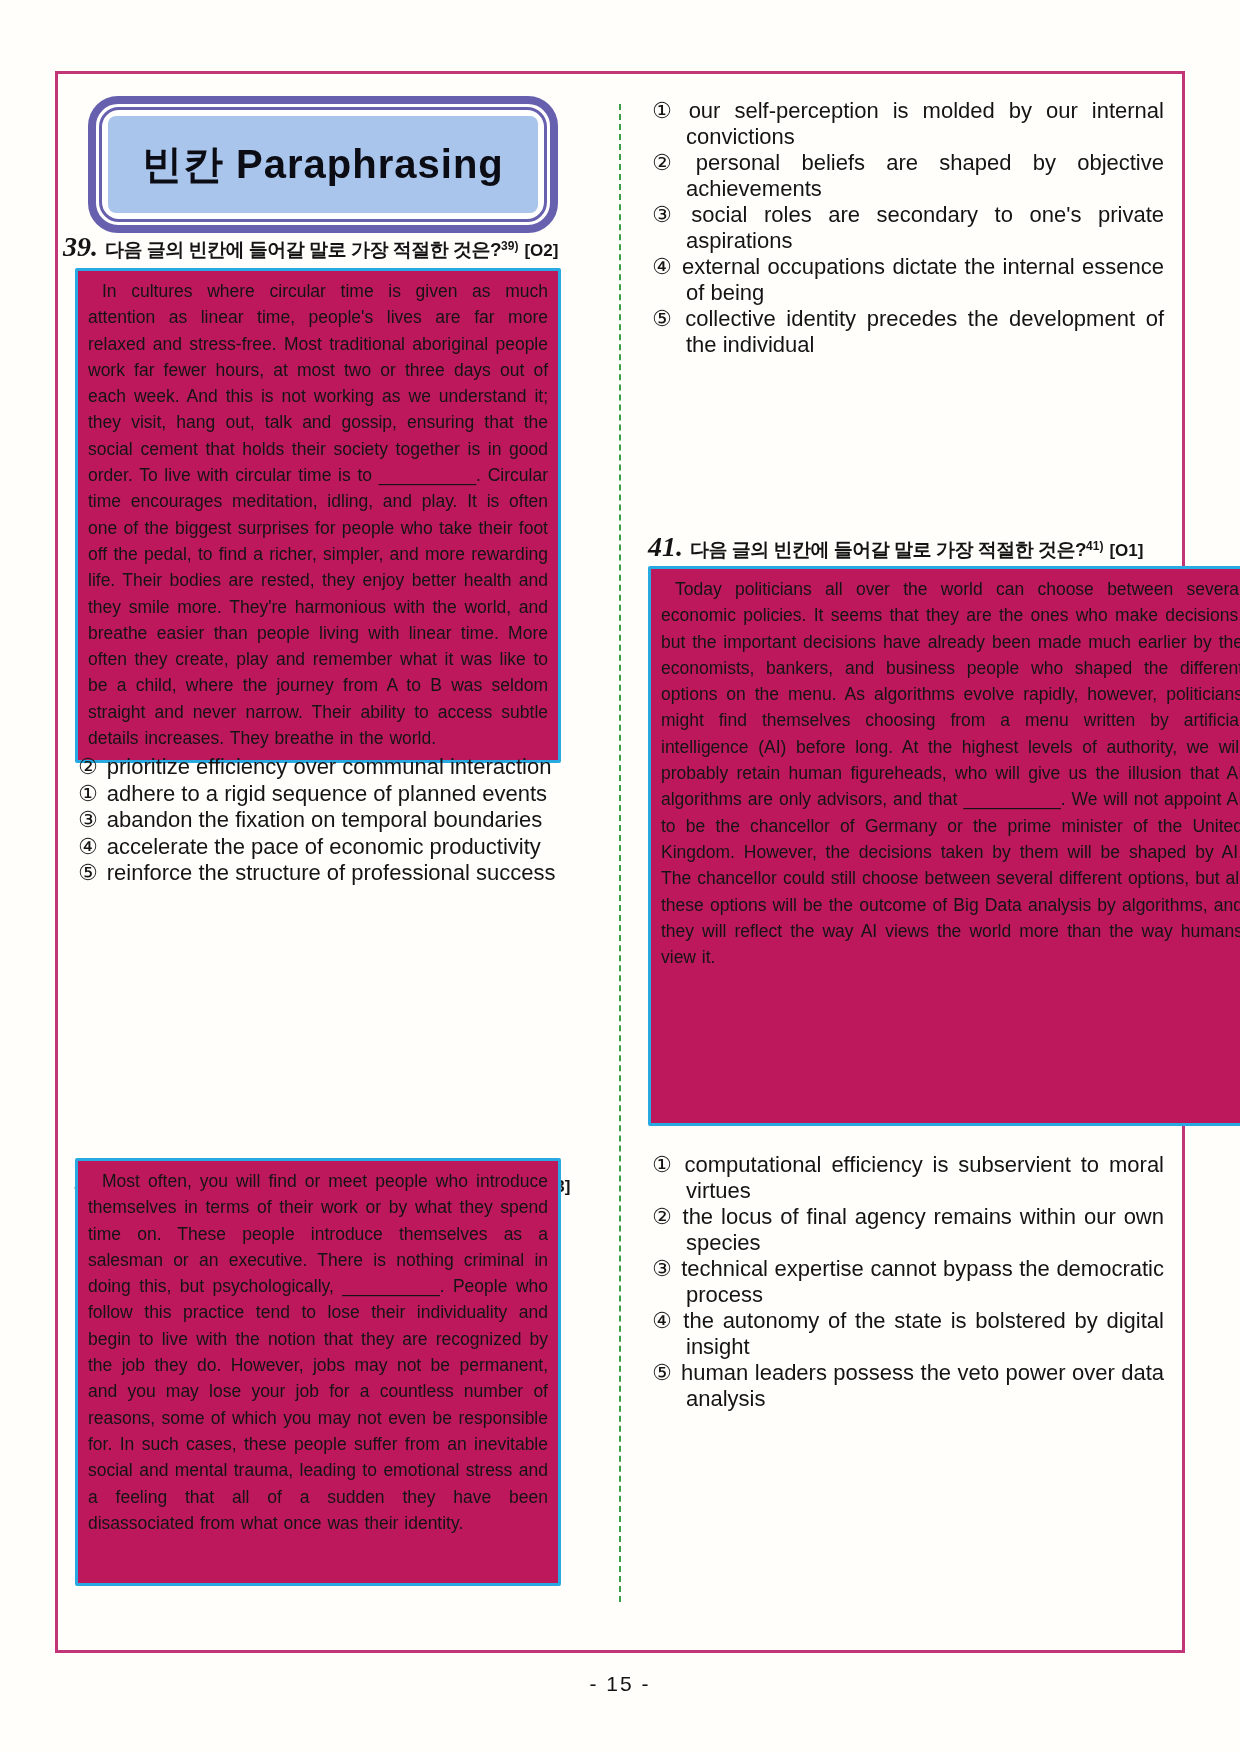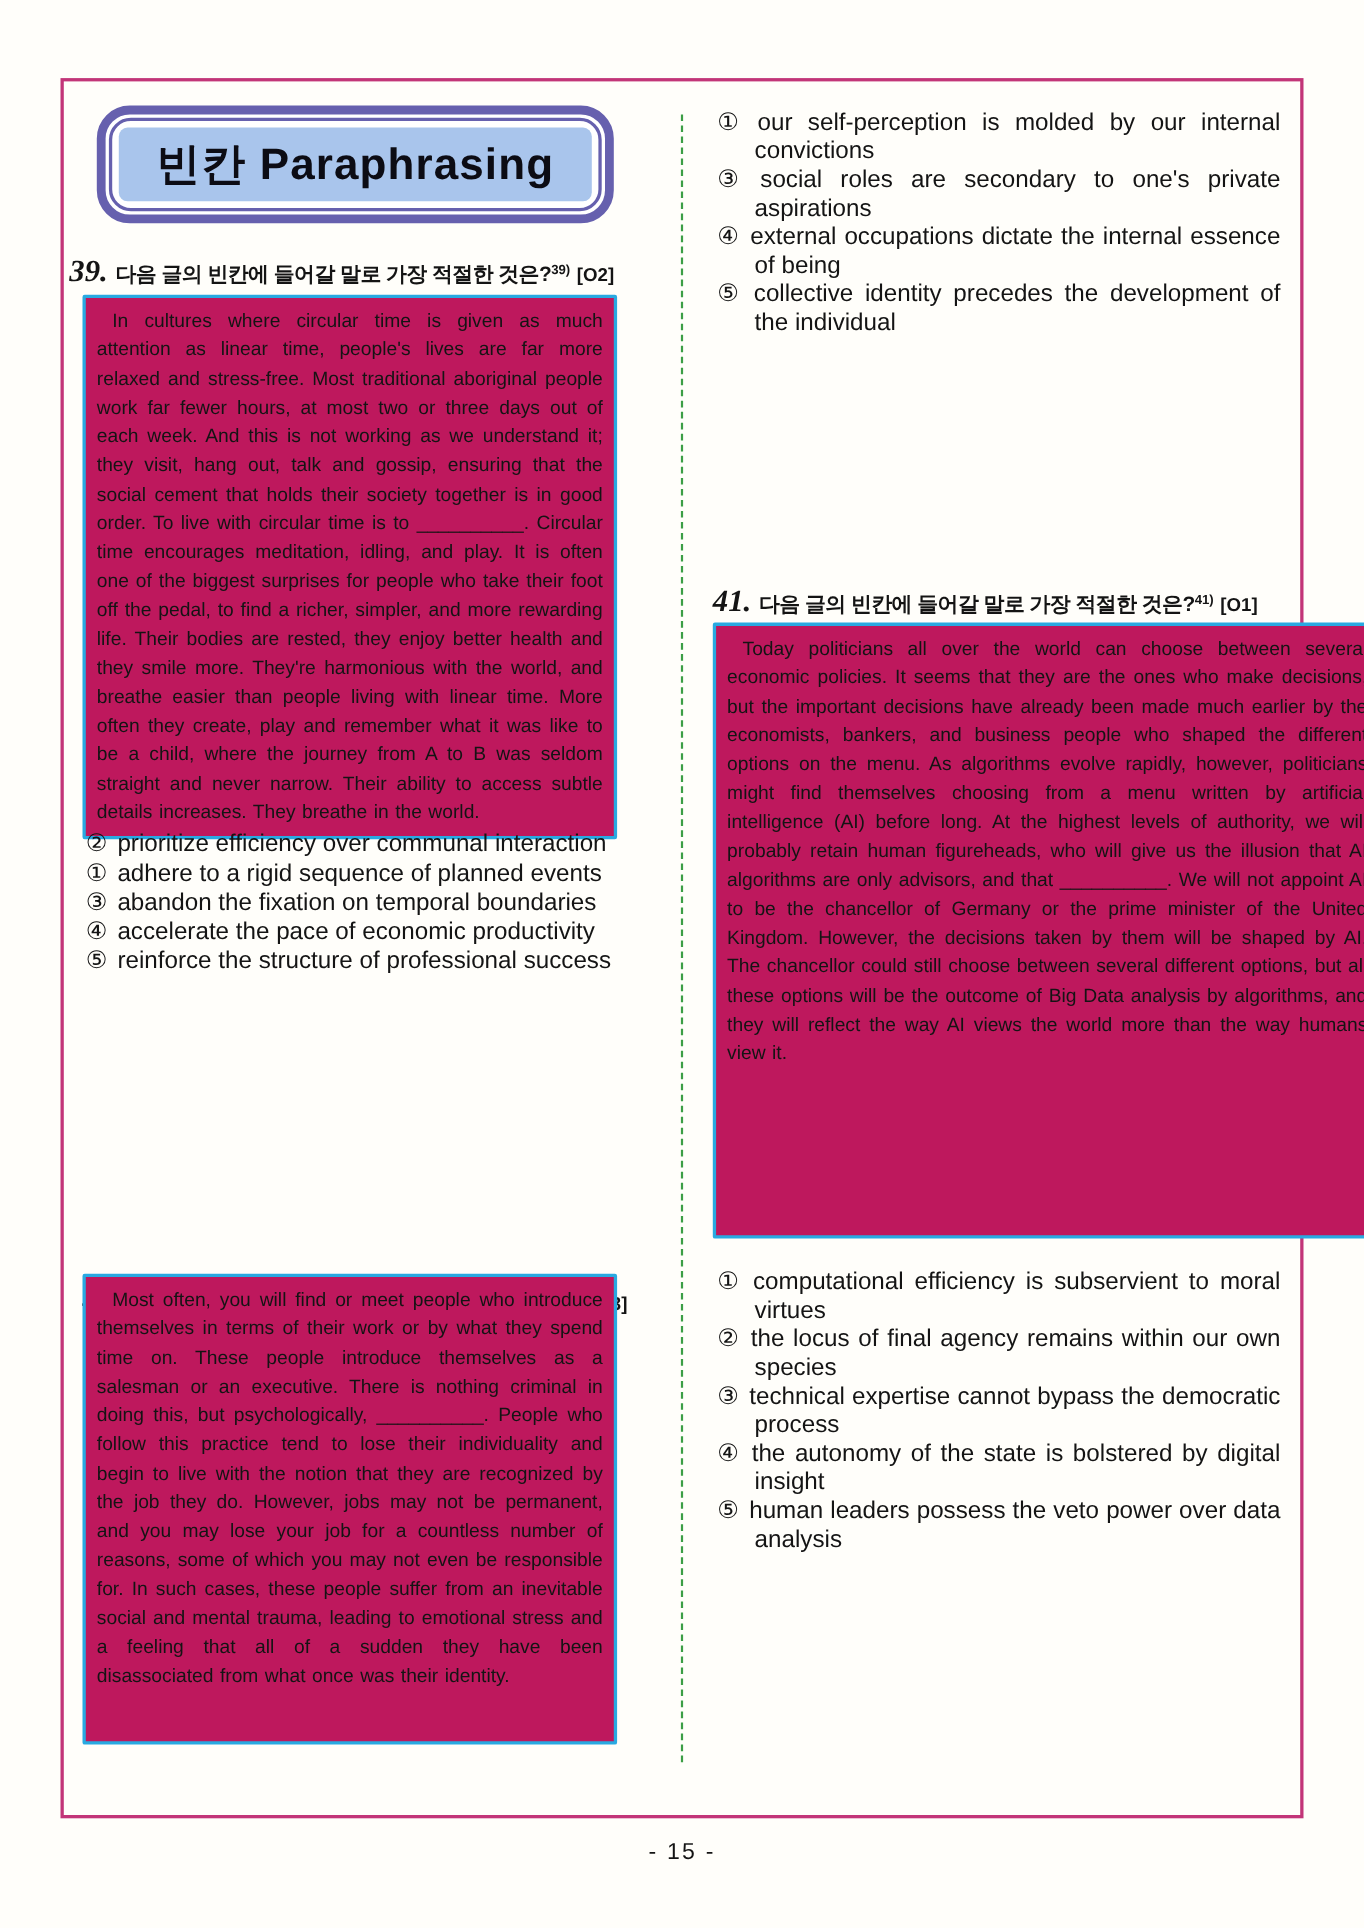--- a/index.html
+++ b/index.html
@@ -26,21 +26,21 @@
     position: absolute; left: 88px; top: 96px;
     border: 8px solid #6660ae; border-radius: 30px;
     padding: 3px; background: #ffffff;
   }
   .badge-mid {
     border: 3px solid #6660ae; border-radius: 20px;
     padding: 6px; background: #ffffff;
   }
   .badge-inner {
     background: #a9c5ec; border-radius: 8px;
-    padding: 6px 34px;
+    padding: 21px 34px;
     font-size: 40px; font-weight: bold; letter-spacing: 1px;
     color: #0c0c14; white-space: nowrap; text-align: center;
   }
   
   .q-header { position: absolute; white-space: nowrap; }
   .q-num {
     font-family: "Liberation Serif", "DejaVu Serif", serif;
     font-style: italic; font-weight: bold;
     font-size: 28px; margin-right: 7px;
   }
@@ -110,20 +110,21 @@
   <div class="q-header" style="left:75px; top:1167px;">
     <span class="q-num">40.</span><span class="q-prompt">다음 글의 빈칸에 들어갈 말로 가장 적절한 것은?</span><span class="q-foot">40)</span><span class="q-tag">[O3]</span>
   </div>
 
   <div class="p-box" style="left:75px; top:1158px; width:486px; min-height:428px;">
     <div class="p-text">Most often, you will find or meet people who introduce themselves in terms of their work or by what they spend time on. These people introduce themselves as a salesman or an executive. There is nothing criminal in doing this, but psychologically, __________. People who follow this practice tend to lose their individuality and begin to live with the notion that they are recognized by the job they do. However, jobs may not be permanent, and you may lose your job for a countless number of reasons, some of which you may not even be responsible for. In such cases, these people suffer from an inevitable social and mental trauma, leading to emotional stress and a feeling that all of a sudden they have been disassociated from what once was their identity.</div>
   </div>
 
   <ul class="choices" style="left:652px; top:98px; width:512px;">
     <li class="choice"><span class="marker">①</span><span>our self-perception is molded by our internal convictions</span></li>
+    <li class="choice"><span class="marker">②</span><span>personal beliefs are shaped by objective achievements</span></li>
     <li class="choice"><span class="marker">③</span><span>social roles are secondary to one's private aspirations</span></li>
     <li class="choice"><span class="marker">④</span><span>external occupations dictate the internal essence of being</span></li>
     <li class="choice"><span class="marker">⑤</span><span>collective identity precedes the development of the individual</span></li>
   </ul>
 
   <div class="q-header" style="left:648px; top:531px;">
     <span class="q-num">41.</span><span class="q-prompt">다음 글의 빈칸에 들어갈 말로 가장 적절한 것은?</span><span class="q-foot">41)</span><span class="q-tag">[O1]</span>
   </div>
 
   <div class="p-box" style="left:648px; top:566px; width:608px; min-height:560px;">

